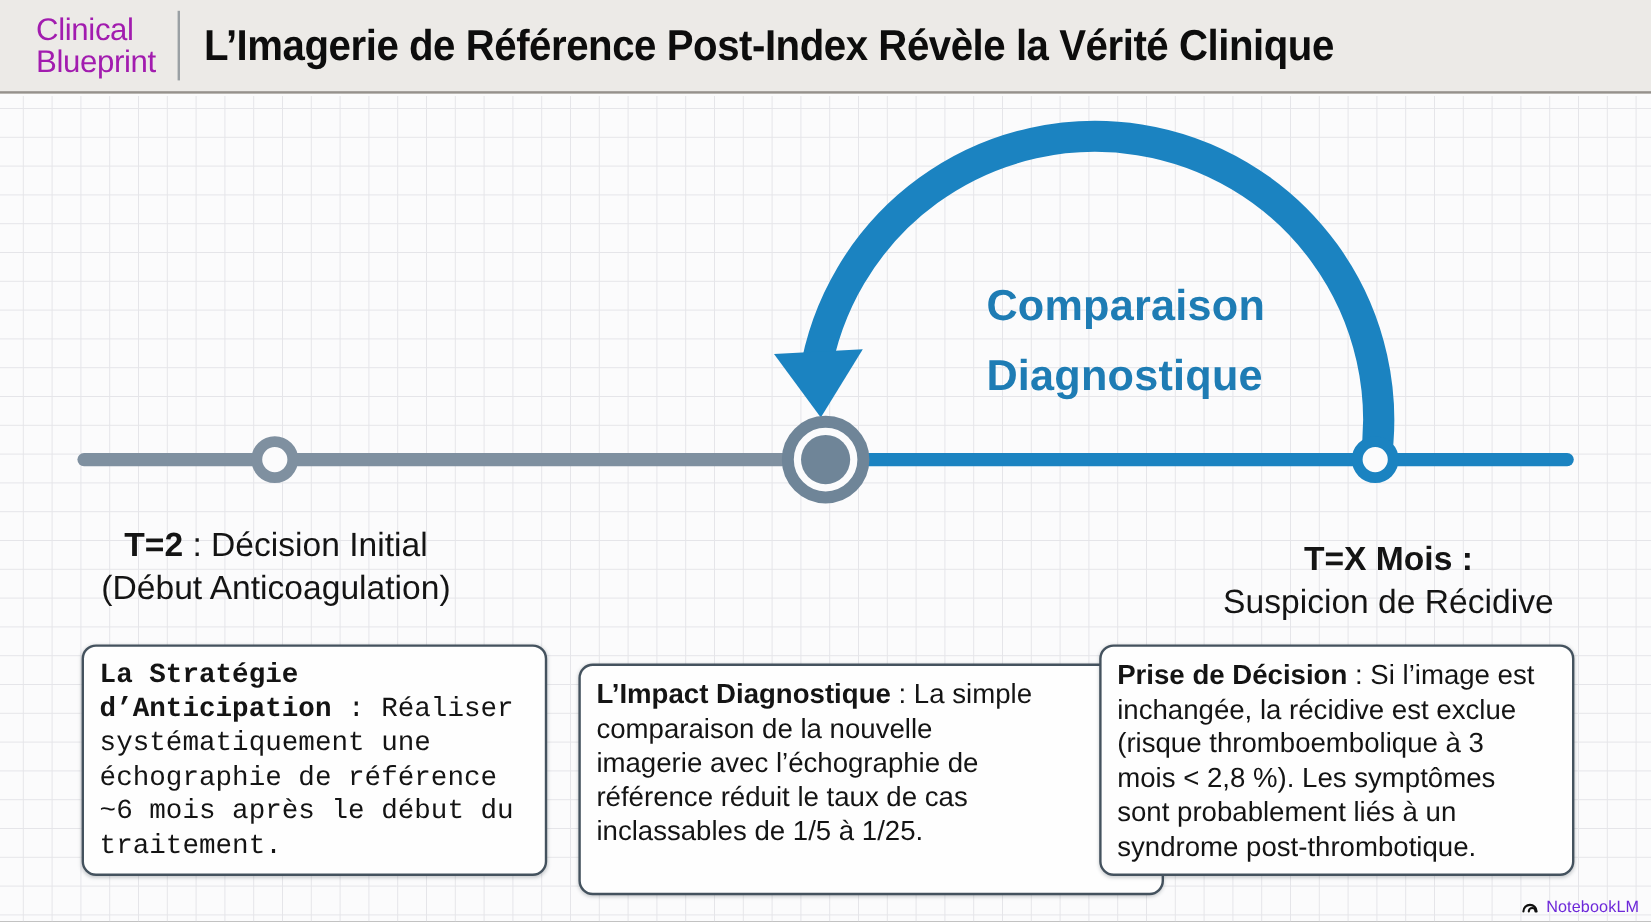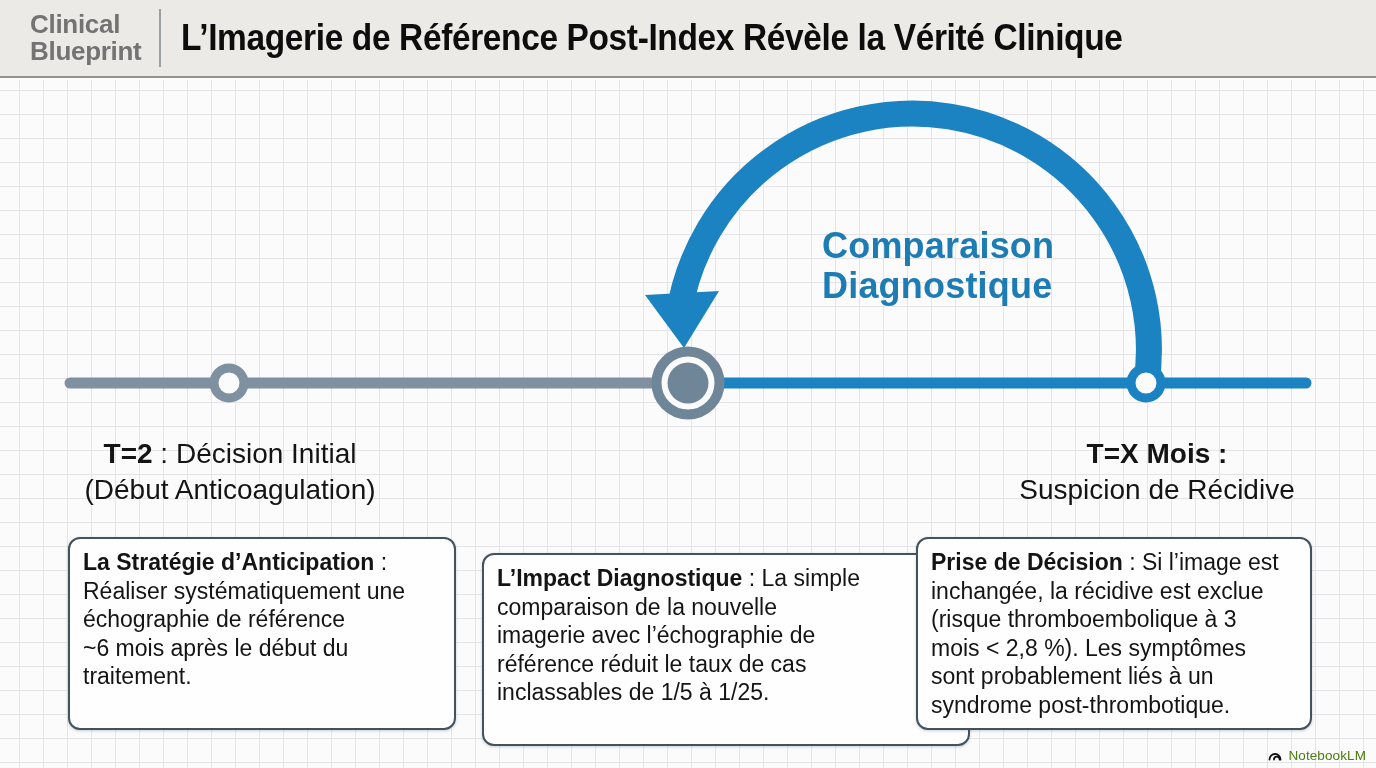--- a/index.html
+++ b/index.html
@@ -8,67 +8,67 @@
     font-family:"Liberation Sans","DejaVu Sans",sans-serif;
     background:#fbfbfc;
   }
   
   .header{
     position:absolute;left:0;top:0;width:1376px;height:78px;
     background:#eceae7;border-bottom:2px solid #95918c;
     display:flex;align-items:center;box-sizing:border-box;
   }
   .logo{
-    margin-left:30px;font-weight:bold;font-size:26px;line-height:27px;
-    color:#737373;white-space:pre-line;letter-spacing:-0.3px;
+    margin-left:30px;font-weight:normal;font-size:26px;line-height:27px;
+    color:#a21caf;white-space:pre-line;letter-spacing:-0.3px;
   }
   .hdivider{width:2px;height:58px;background:#9aa0a4;margin:0 20px 0 18px;}
   .title{
     margin:0;font-size:36px;font-weight:bold;color:#0d0d0d;white-space:nowrap;
     letter-spacing:-0.4px;transform:scaleX(.93);transform-origin:left center;
   }
   
   .canvas{
     position:absolute;left:0;top:80px;width:1376px;height:688px;
     background-color:#fbfbfc;
     background-image:
       linear-gradient(#e5e5e9 1px, transparent 1px),
       linear-gradient(90deg,#e5e5e9 1px, transparent 1px);
     background-size:24px 24px;background-position:19px 10px;
   }
   .overlay{position:absolute;left:0;top:0;width:1376px;height:768px;pointer-events:none;}
   
   .arc-label{
     position:absolute;left:822px;top:226px;
-    font-size:36px;line-height:40px;font-weight:bold;color:#1e7cb4;
+    font-size:36px;line-height:58px;font-weight:bold;color:#1e7cb4;
     white-space:pre-line;letter-spacing:0.2px;
   }
   
   .tl-label{
     position:absolute;top:436px;width:380px;text-align:center;
     font-size:28px;line-height:36px;color:#141414;white-space:pre-line;
   }
   .tl-label .b{font-weight:bold;}
-  .tl-1{left:40px;}.tl-2{left:498px;}.tl-3{left:967px;}
+  .tl-1{left:40px;}.tl-2{left:498px;}.tl-3{left:967px;margin-top:12px;}
   
   .ibox{
     position:absolute;top:537px;height:193px;box-sizing:border-box;
     background:#fefefe;border:2px solid #44525e;border-radius:12px;
     padding:9px 13px;font-size:23px;line-height:28.5px;color:#141414;
     white-space:pre-line;overflow:hidden;
     box-shadow:0 1px 3px rgba(60,70,80,.25);
   }
   .ibox .b{font-weight:bold;}
-  .box-1{left:68px;width:388px;}
+  .box-1{left:68px;width:388px;font-family:Liberation Mono, monospace;}
   .box-2{left:482px;width:488px;margin-top:16px;}
   .box-3{left:916px;width:396px;}
   
   .watermark{
     position:absolute;right:10px;bottom:5px;display:flex;align-items:center;gap:5px;
-    font-size:13.5px;color:#4d7c0f;letter-spacing:0.1px;
+    font-size:13.5px;color:#6d28d9;letter-spacing:0.1px;
   }
 </style>
 </head>
 <body>
 
 <div class="stage">
 
   <header class="header">
     <div class="logo">Clinical
 Blueprint</div>

